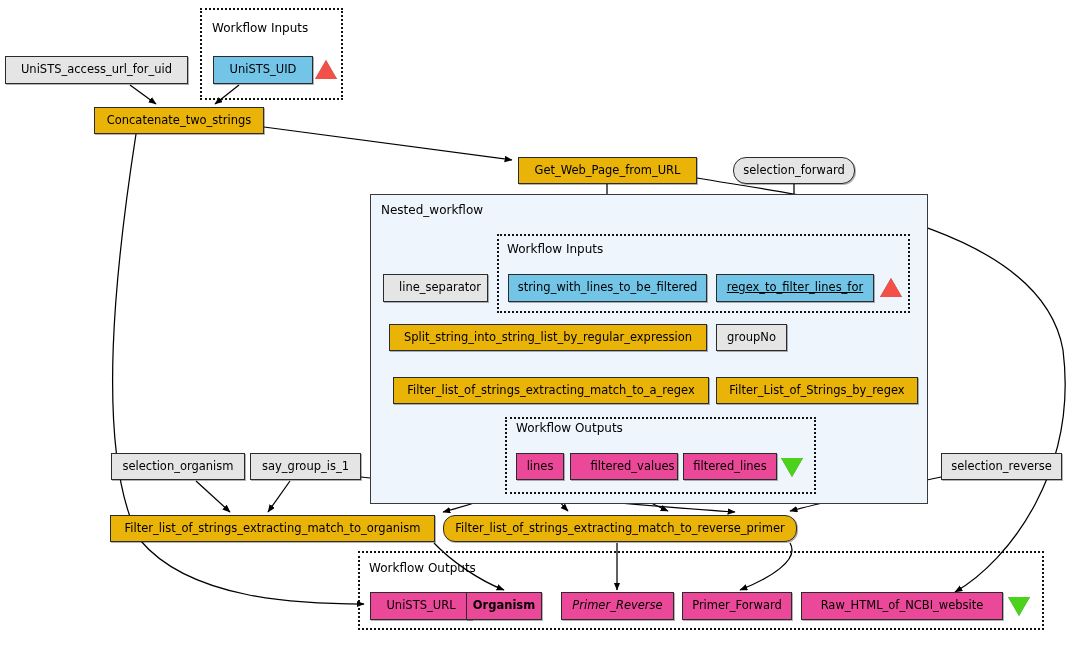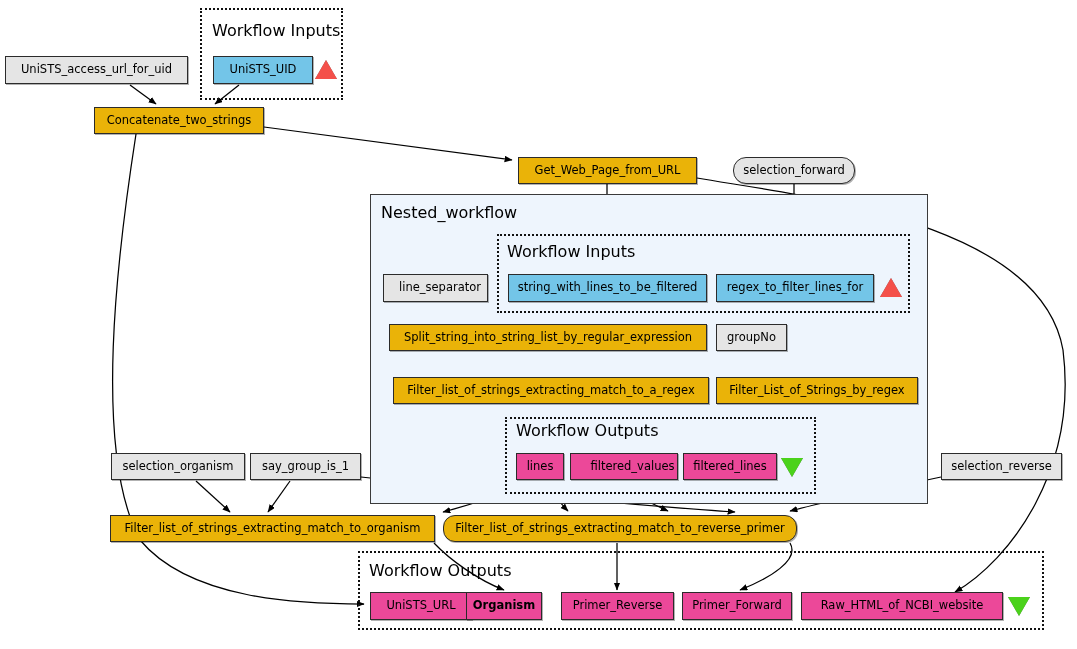--- a/index.html
+++ b/index.html
@@ -25,21 +25,21 @@
   .n-proc{background:#eab308;}
   .n-in{background:#73c5e8;}
   .n-out{background:#ec4899;}
   .n-const{background:#e5e5e5;}
   .cluster{
     position:absolute;box-sizing:border-box;
   }
   .cl-solid{border:1px solid #3a3a3a;background:#eef5fd;}
   .cl-dashed{border:2px dotted #111111;background:transparent;}
   .cl-label{
-    position:absolute;font-size:16px;color:#000;white-space:nowrap;
+    position:absolute;font-size:12px;color:#000;white-space:nowrap;
   }
   .tri{position:absolute;width:0;height:0;}
   .tri-up{
     border-left:11px solid transparent;border-right:11px solid transparent;
     border-bottom:19px solid #f4504a;
     filter:drop-shadow(0.6px 0.6px 0 rgba(0,0,0,.55));
   }
   .tri-down{
     border-left:11px solid transparent;border-right:11px solid transparent;
     border-top:19px solid #4bd21b;
@@ -139,21 +139,21 @@
   <div class="node n-proc" style="left:94px;top:107px;width:170px;height:27px;">Concatenate_two_strings</div>
 
   <div class="node n-proc" style="left:518px;top:157px;width:179px;height:27px;">Get_Web_Page_from_URL</div>
 
   <div class="node n-const" style="left:733px;top:157px;width:122px;height:27px;border-radius:13px;">selection_forward</div>
 
   <div class="node n-const" style="left:383px;top:274px;width:105px;height:28px;padding-left:9px;">line_separator</div>
 
   <div class="node n-in" style="left:508px;top:274px;width:199px;height:28px;">string_with_lines_to_be_filtered</div>
 
-  <div class="node n-in" style="left:716px;top:274px;width:158px;height:28px;">regex_to_filter_lines_for</div>
+  <div class="node n-in" style="left:716px;top:274px;width:158px;height:28px;text-decoration:underline;">regex_to_filter_lines_for</div>
 
   <div class="tri tri-up" style="left:880px;top:278px;"></div>
 
   <div class="node n-proc" style="left:389px;top:324px;width:318px;height:27px;">Split_string_into_string_list_by_regular_expression</div>
 
   <div class="node n-const" style="left:716px;top:324px;width:71px;height:27px;">groupNo</div>
 
   <div class="node n-proc" style="left:393px;top:377px;width:316px;height:27px;">Filter_list_of_strings_extracting_match_to_a_regex</div>
 
   <div class="node n-proc" style="left:716px;top:377px;width:202px;height:27px;">Filter_List_of_Strings_by_regex</div>
@@ -173,21 +173,21 @@
   <div class="node n-const" style="left:941px;top:453px;width:121px;height:27px;">selection_reverse</div>
 
   <div class="node n-proc" style="left:110px;top:515px;width:325px;height:27px;">Filter_list_of_strings_extracting_match_to_organism</div>
 
   <div class="node n-proc" style="left:443px;top:515px;width:354px;height:27px;border-radius:12px;">Filter_list_of_strings_extracting_match_to_reverse_primer</div>
 
   <div class="node n-out" style="left:370px;top:592px;width:102px;height:28px;">UniSTS_URL</div>
 
   <div class="node n-out" style="left:466px;top:592px;width:76px;height:28px;font-weight:bold;">Organism</div>
 
-  <div class="node n-out" style="left:561px;top:592px;width:113px;height:28px;">Primer_Reverse</div>
+  <div class="node n-out" style="left:561px;top:592px;width:113px;height:28px;font-style:italic;">Primer_Reverse</div>
 
   <div class="node n-out" style="left:682px;top:592px;width:110px;height:28px;">Primer_Forward</div>
 
   <div class="node n-out" style="left:801px;top:592px;width:202px;height:28px;">Raw_HTML_of_NCBI_website</div>
 
   <div class="tri tri-down" style="left:1008px;top:597px;"></div>
 
 </div>
 
 </body></html>

